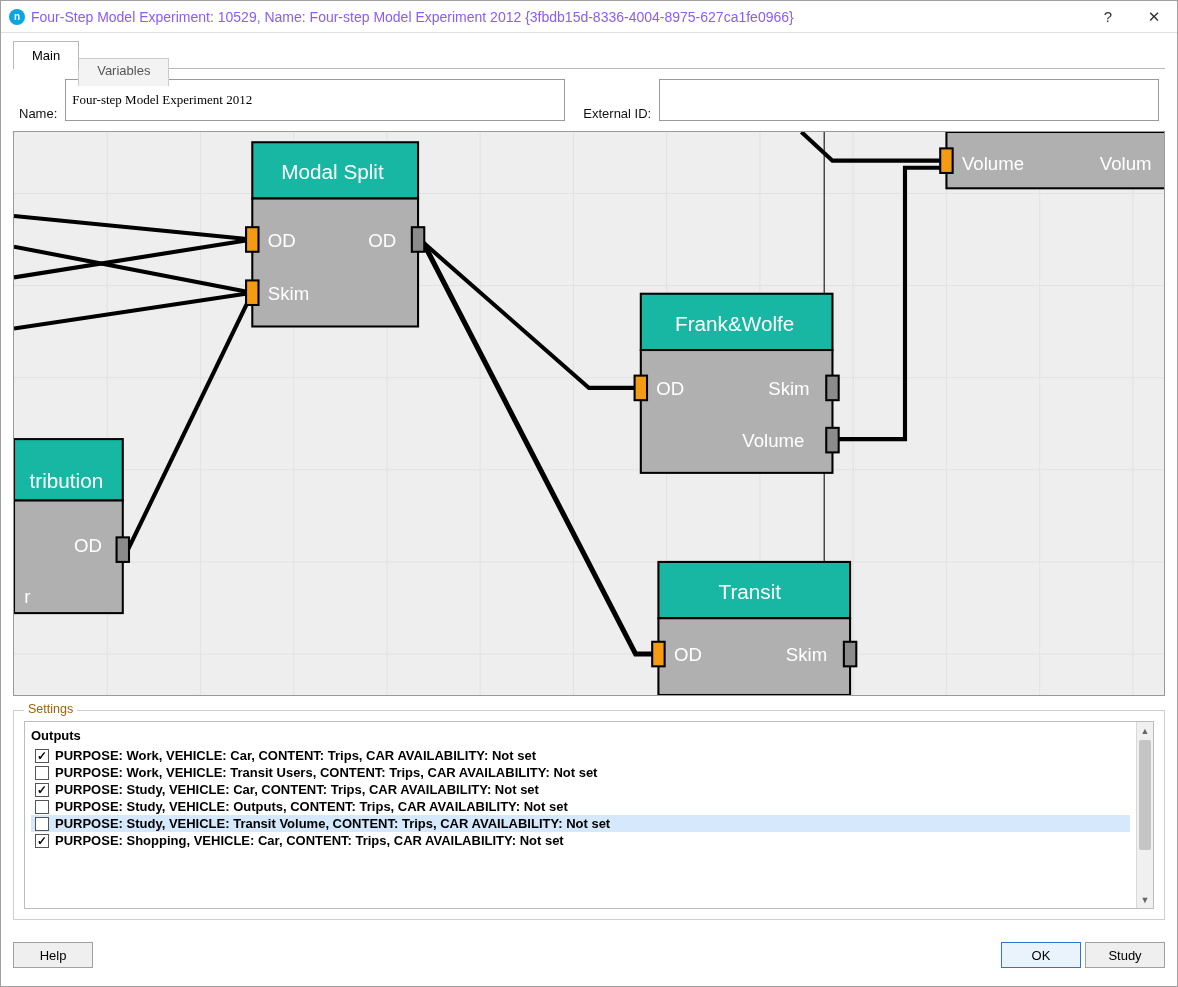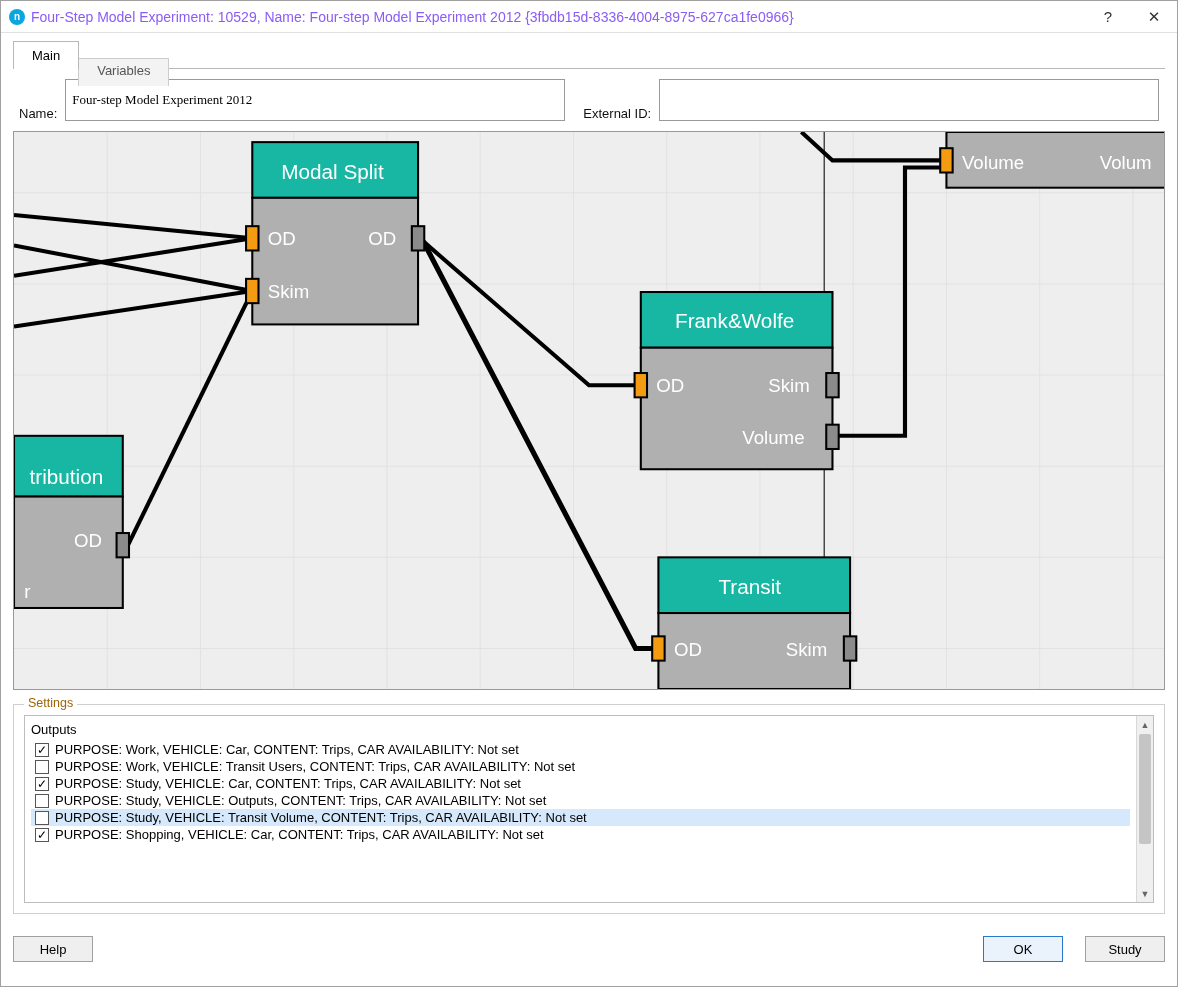--- a/index.html
+++ b/index.html
@@ -118,20 +118,21 @@
   }
   .outputs-box {
     border: 1px solid #bdbdbd;
     height: 188px;
     display: flex;
   }
   .outputs-list {
     flex: 1;
     overflow: hidden;
     padding: 4px 6px 4px 6px;
+    font-weight: bold;
   }
   .outputs-header { font-size: 13px; padding: 2px 0 4px 0; }
   .out-row {
     display: flex;
     align-items: center;
     gap: 6px;
     padding: 1px 4px;
     font-size: 13px;
     white-space: nowrap;
   }
@@ -165,22 +166,22 @@
     left: 0; right: 0;
     height: 17px;
     display:flex;align-items:center;justify-content:center;
     font-size:9px;color:#666;
   }
   .scrollbar-v .arrow.up { top:0; }
   .scrollbar-v .arrow.down { bottom:0; }
   .footer {
     display: flex;
     align-items: center;
-    padding: 10px 12px 24px 12px;
-    gap: 22px;
+    padding: 10px 12px 18px 12px;
+    gap: 4px;
   }
   .btn {
     min-width: 80px;
     height: 26px;
     padding: 0 14px;
     border: 1px solid #a0a0a0;
     background: #efefef;
     font-family: inherit;
     font-size: 13px;
     cursor: default;

